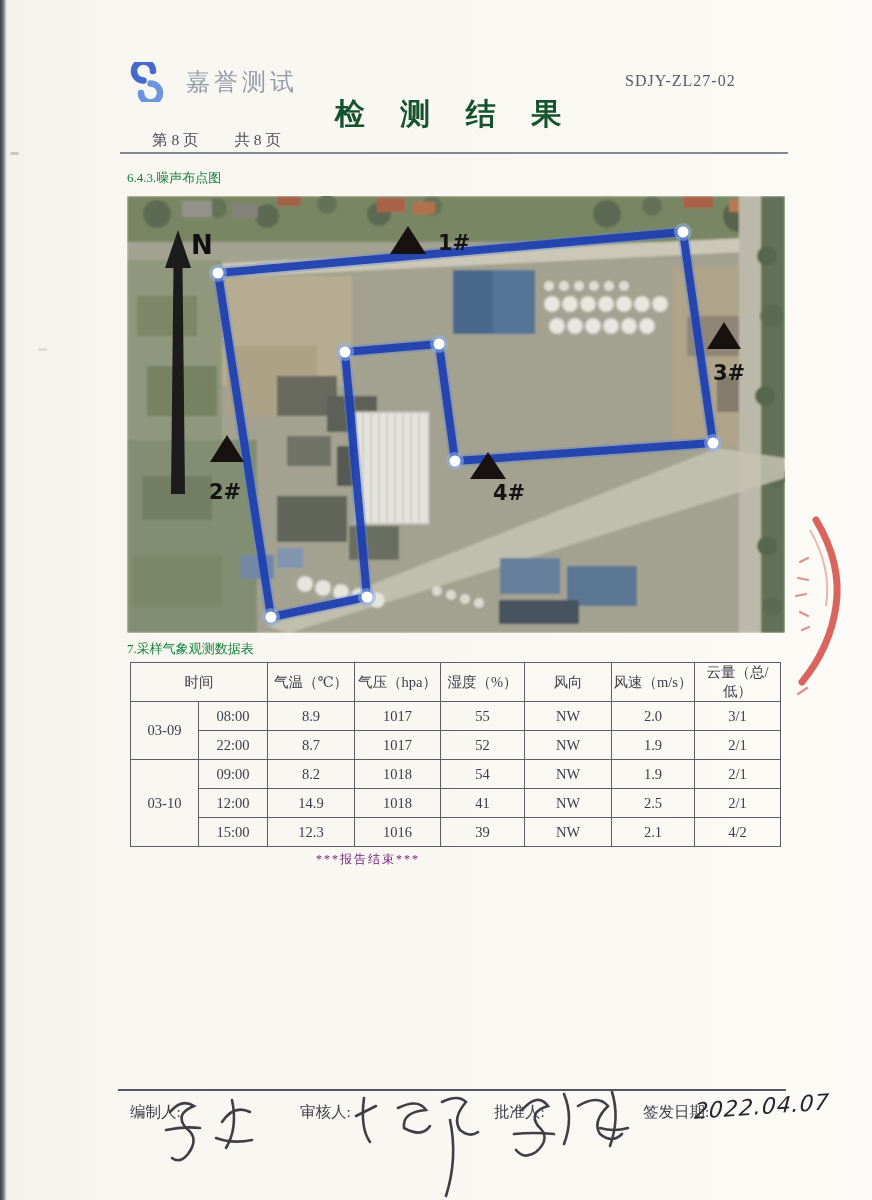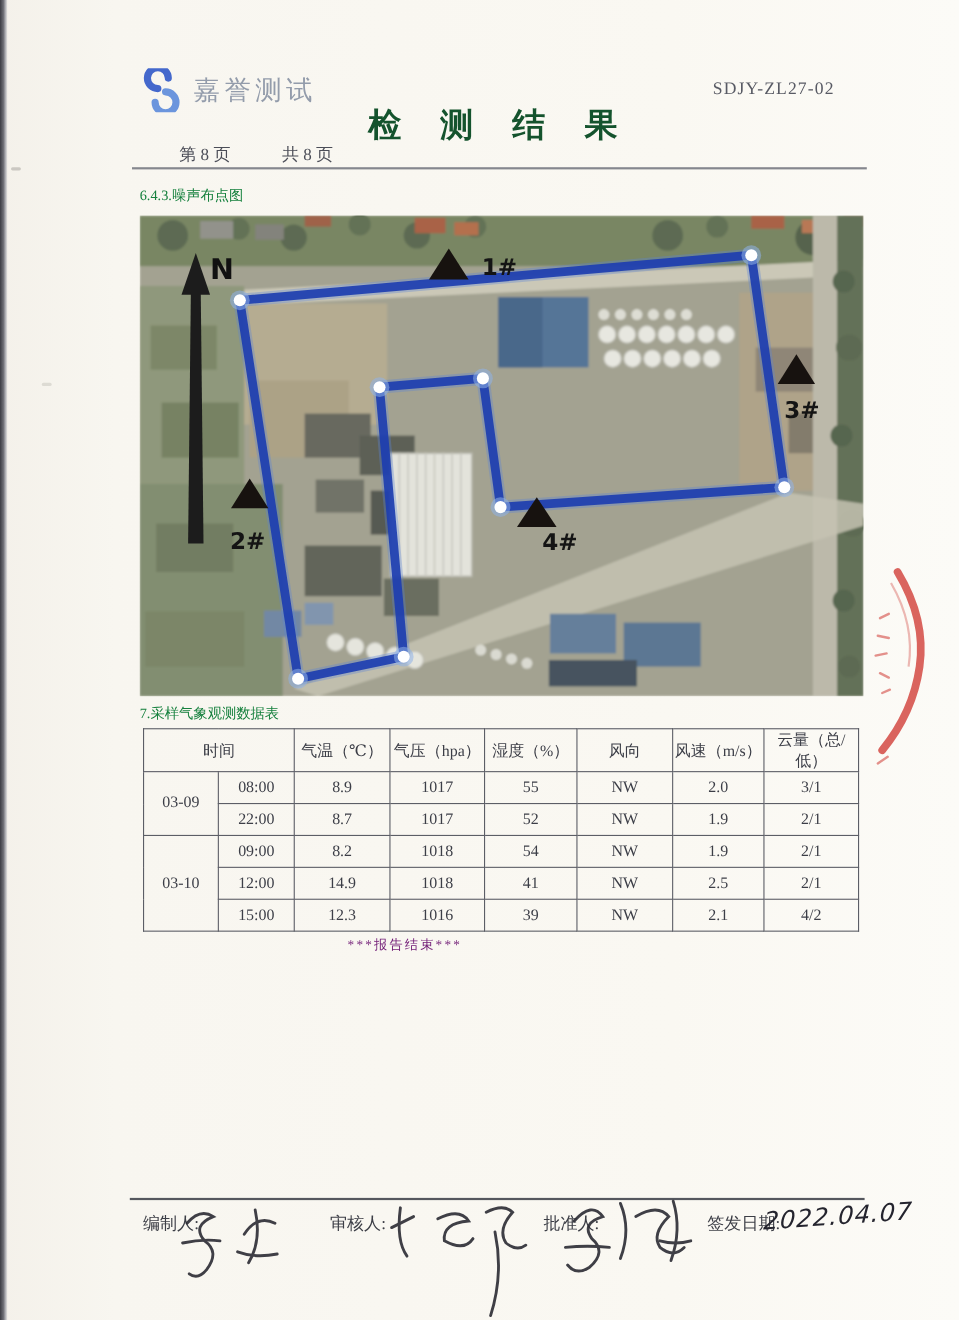--- a/index.html
+++ b/index.html
@@ -9,28 +9,28 @@
     font-family:"Liberation Serif","DejaVu Serif",serif;
     color:#3e4048;
   }
   .abs{position:absolute;}
   
   .scan-edge{left:0;top:0;width:7px;height:1200px;
     background:linear-gradient(to right,#3c3c43 0%,#6f6f76 45%,#b9b9bd 75%,rgba(250,248,242,0) 100%);}
   .speck{width:9px;height:3px;background:#b9b7b0;border-radius:2px;opacity:.7;}
   
   .logo-row{left:127px;top:62px;width:660px;height:44px;}
-  .logo{display:flex;align-items:center;gap:9px;}
+  .logo{display:flex;align-items:center;gap:19px;}
   .logo-text{font-family:"Liberation Sans","DejaVu Sans",sans-serif;font-size:24px;letter-spacing:4px;color:#939cab;}
-  .form-code{left:648px;top:72px;font-size:16px;letter-spacing:1px;color:#585a64;}
+  .form-code{left:625px;top:72px;font-size:16px;letter-spacing:1px;color:#585a64;}
   .doc-title{left:120px;top:94px;width:670px;text-align:center;font-size:30px;font-weight:bold;
     letter-spacing:14px;color:#14532d;}
   .doc-line{left:120px;top:130px;width:668px;height:22px;border-bottom:2px solid #85878e;
     display:flex;justify-content:space-between;font-size:15.5px;color:#4b4d57;}
-  .doc-line .pages span{margin-left:43px;}
+  .doc-line .pages span{margin-left:32px;}
   
   .sec-heading{font-size:13px;font-weight:normal;color:#15803d;}
   
   .map-wrap{left:127px;top:196px;width:658px;height:437px;}
   
   .tbl-title{left:127px;top:640px;}
   table.weather{position:absolute;left:130px;top:662px;border-collapse:collapse;table-layout:fixed;}
   table.weather td,table.weather th{border:1.4px solid #5c5e66;text-align:center;vertical-align:middle;
     font-size:14.5px;font-weight:normal;color:#3c3e47;padding:0;background:transparent;}
   table.weather th{height:34px;}

